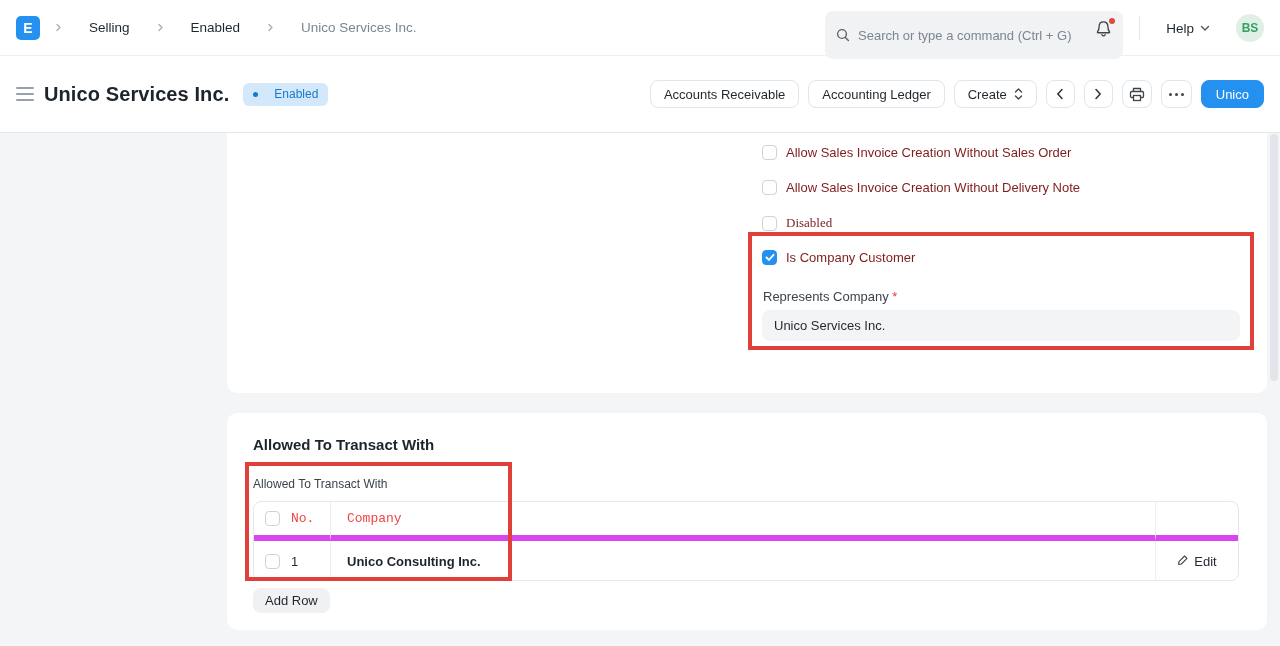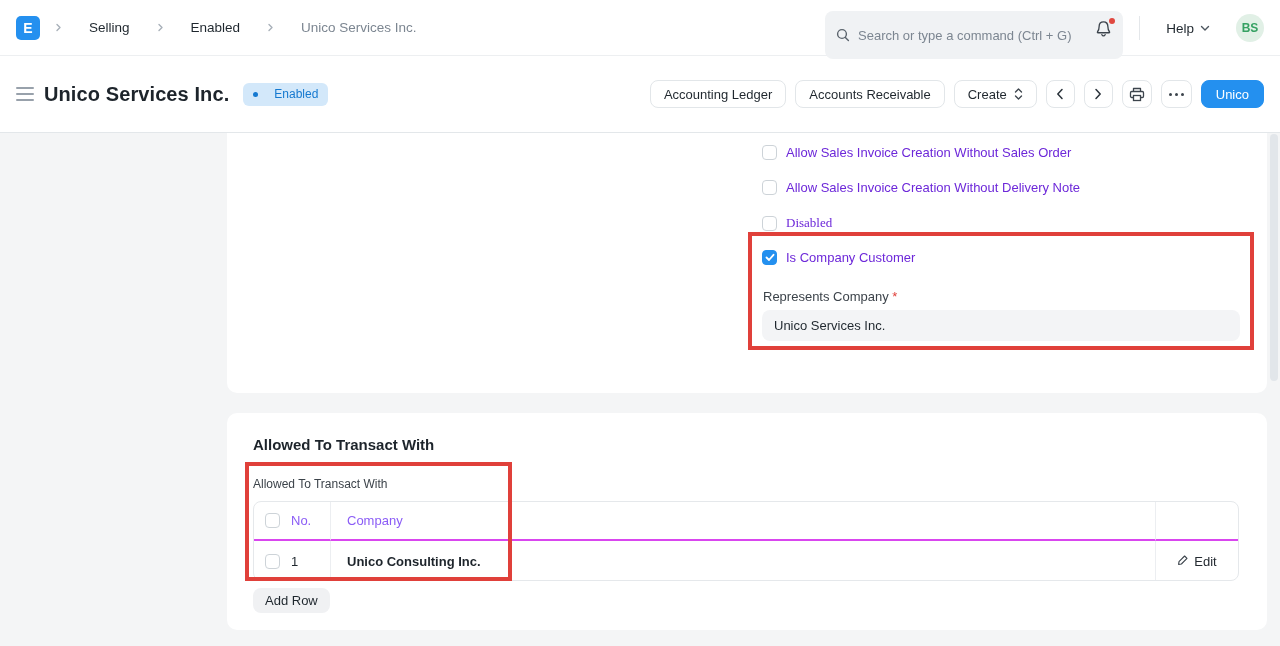--- a/index.html
+++ b/index.html
@@ -49,40 +49,40 @@
   
   .card1 { position:absolute; left:227px; top:133px; width:1040px; height:260px; background:#fff;
            border-radius:0 0 10px 10px; }
   .card2 { position:absolute; left:227px; top:413px; width:1040px; height:217px; background:#fff;
            border-radius:10px; }
 
   .cb-row { position:absolute; left:535px; display:flex; align-items:center; gap:9px; }
   .cb { width:15px; height:15px; border:1px solid #cdd3d8; border-radius:4px; background:#fff; flex:0 0 auto;
         display:flex; align-items:center; justify-content:center; cursor:pointer; }
   .cb.checked { background:#2490ef; border-color:#2490ef; }
-  .cb-label { font-size:13px; color:#6d28d9; }
+  .cb-label { font-size:13px; color:#7f1d1d; }
 
   .redbox { position:absolute; border:4px solid #e0403a; z-index:3; pointer-events:none; }
   .redbox.one { left:521px; top:99px; width:506px; height:118px; }
   .redbox.two { left:18px; top:49px; width:267px; height:119px; }
 
   .field-label { position:absolute; font-size:13px; color:#3c434a; }
   .req { color:#e0403a; }
   .textfield { position:absolute; left:535px; top:177px; width:478px; height:31px; background:#f3f4f6;
                border:none; border-radius:8px; padding:0 12px; font-size:13px; font-weight:500;
                color:#1f272e; font-family:inherit; outline:none; }
 
   .sec-heading { position:absolute; left:26px; top:23px; font-size:15px; font-weight:700; color:#1d242b; }
   .tbl-label { position:absolute; left:26px; top:64px; font-size:12px; color:#3c434a; }
 
   .grid-table { position:absolute; left:26px; top:88px; width:986px; height:80px; border:1px solid #e5e8eb;
                 border-radius:8px; display:grid; grid-template-columns:77px 825px 82px;
                 grid-template-rows:39px 40px; background:#fff; overflow:hidden; }
   .gcell { display:flex; align-items:center; font-size:13px; }
-  .gcell.head { color:#8b5cf6; border-bottom:2px solid #d946ef; }
+  .gcell.head { color:#ef4444; border-bottom:6px solid #d946ef;font-family:Liberation Mono, monospace; }
   .gcell.c1 { padding-left:11px; gap:11px; border-right:1px solid #eceef1; }
   .gcell.c2 { padding-left:16px; border-right:1px solid #eceef1; }
   .gcell.c3 { justify-content:center; }
   .rowno { color:#1f272e; }
   .company-link { font-weight:700; color:#1d242b; cursor:pointer; }
   .editbtn { display:flex; gap:5px; font-size:13px; color:#242a31; cursor:pointer; }
 
   .addrow { position:absolute; left:26px; top:175px; height:25px; background:#f0f1f3; border:none;
             border-radius:8px; font-size:13px; color:#1f272e; padding:0 12px; cursor:pointer; font-family:inherit; }
 
@@ -152,22 +152,22 @@
         <span></span>
         <span></span>
       </div>
     <div class="pagetitle">Unico Services Inc.</div>
     <div class="badge">
       <span class="badge-dot"></span>
       <span>Enabled</span>
     </div>
 
     <div class="tb-actions">
+      <button class="btn">Accounts Receivable</button>
       <button class="btn">Accounting Ledger</button>
-      <button class="btn">Accounts Receivable</button>
       <button class="btn">
         <span>Create</span>
         <svg width="9" height="12" viewBox="0 0 9 12">
           <path d="M1.5 4 L4.5 1 L7.5 4" stroke="#3c444c" stroke-width="1.3" fill="none" stroke-linecap="round" stroke-linejoin="round"></path>
           <path d="M1.5 8 L4.5 11 L7.5 8" stroke="#3c444c" stroke-width="1.3" fill="none" stroke-linecap="round" stroke-linejoin="round"></path>
         </svg>
       </button>
       <button class="btn icon">
         <svg width="8" height="12" viewBox="0 0 8 12">
             <path d="M6 1.5 L1.8 6 L6 10.5" stroke="#2b333b" stroke-width="1.5" fill="none" stroke-linecap="round" stroke-linejoin="round"></path>

